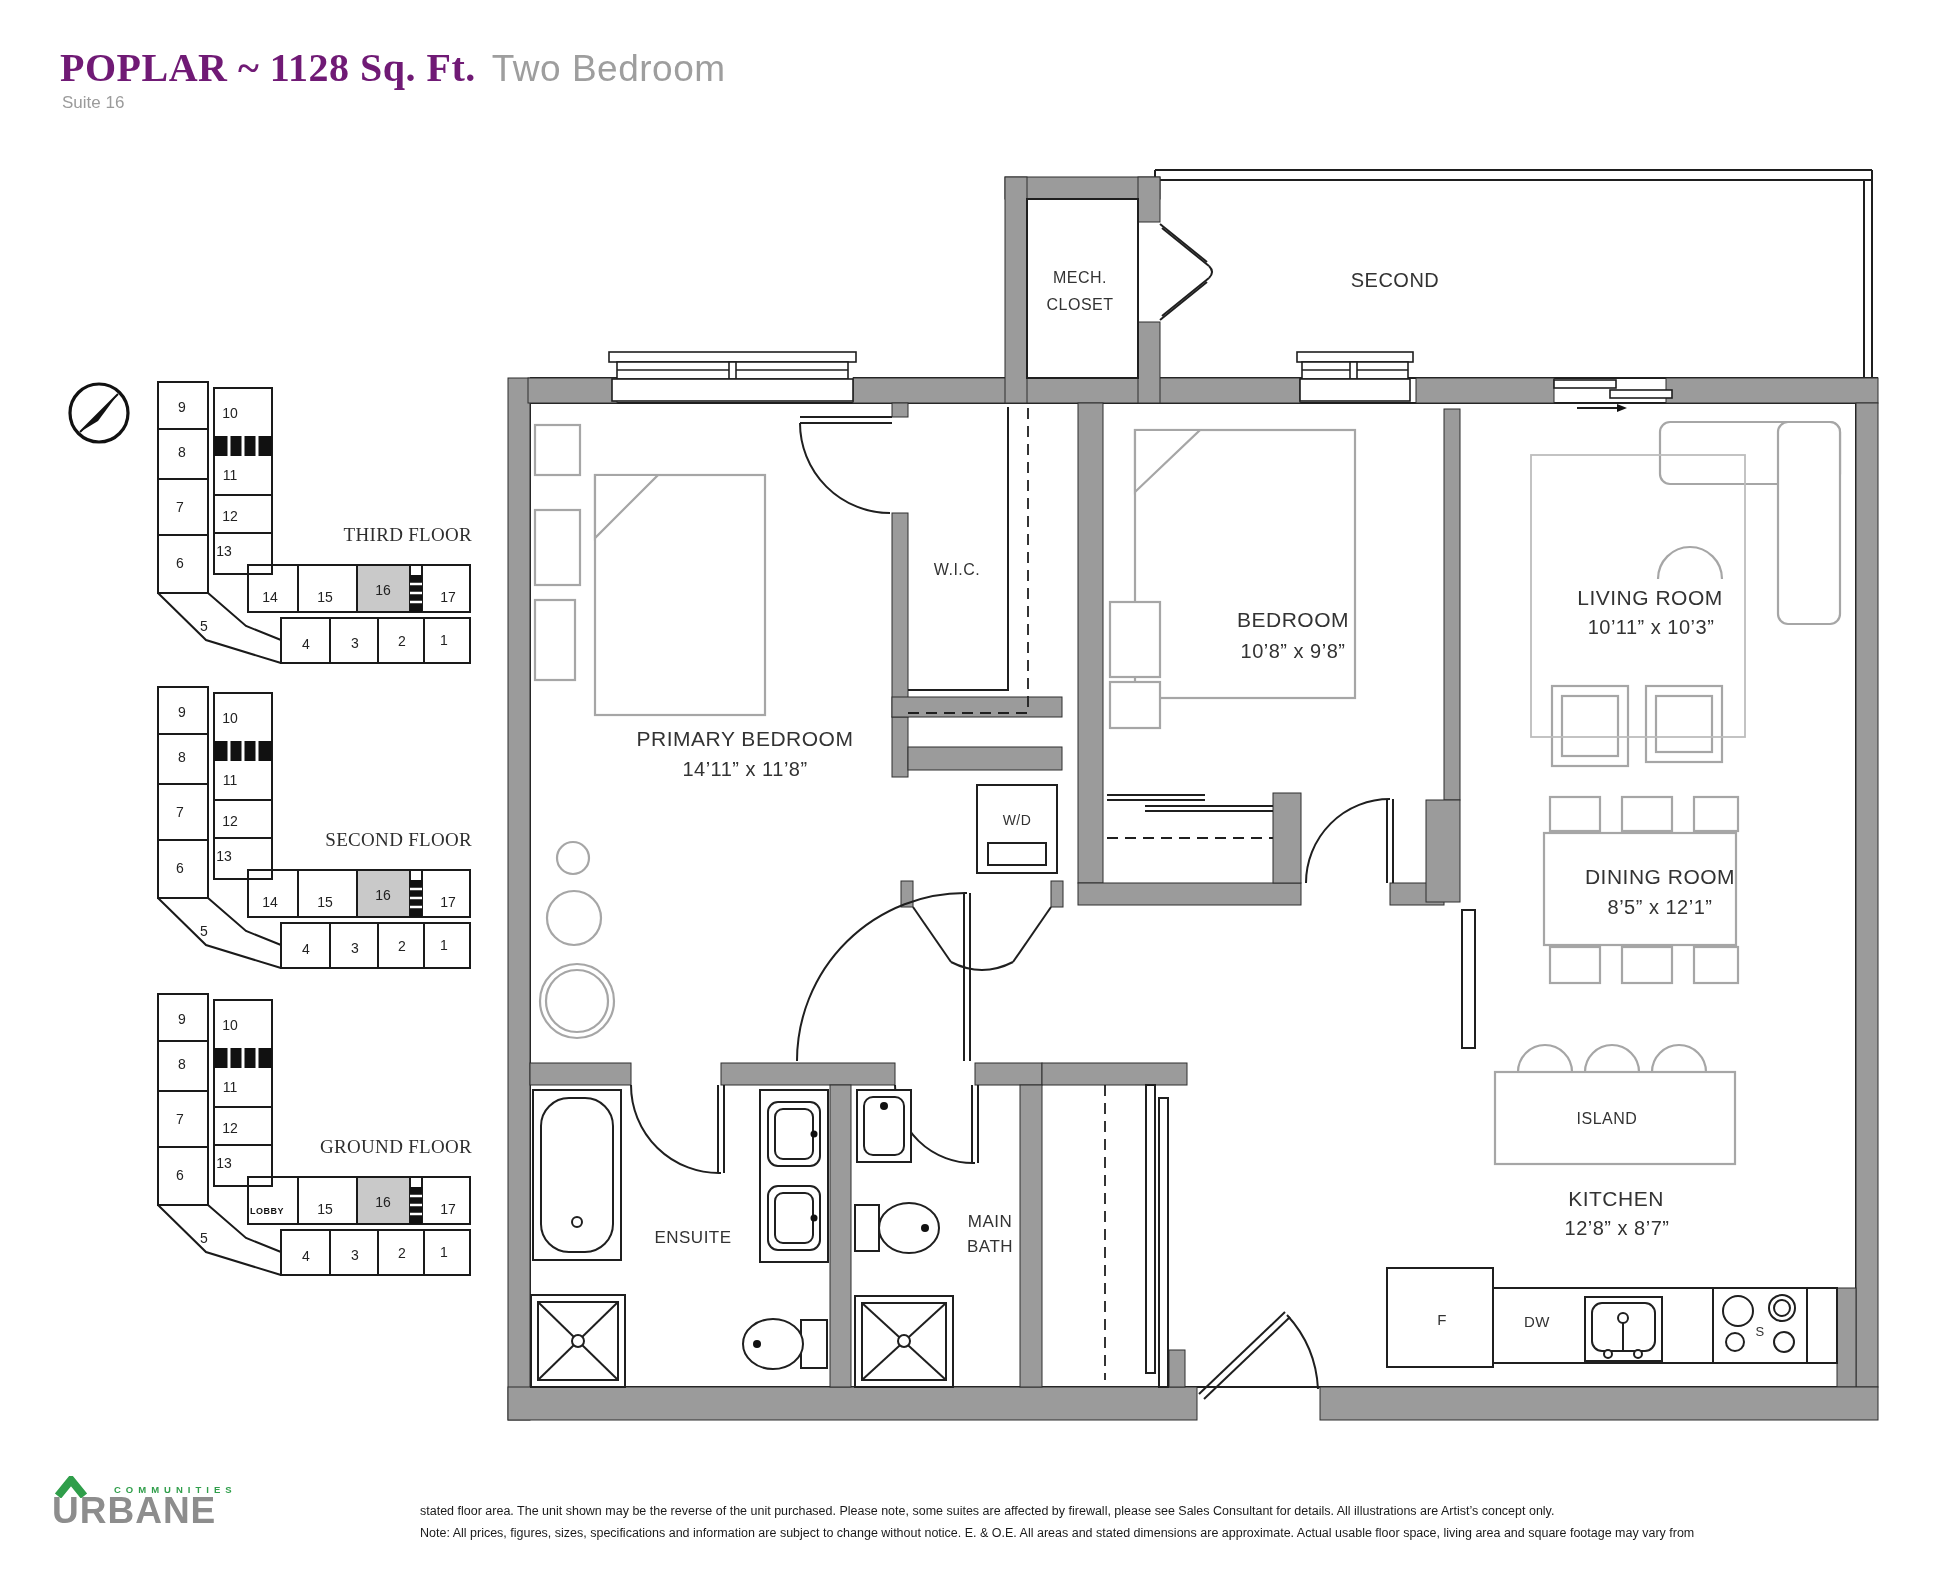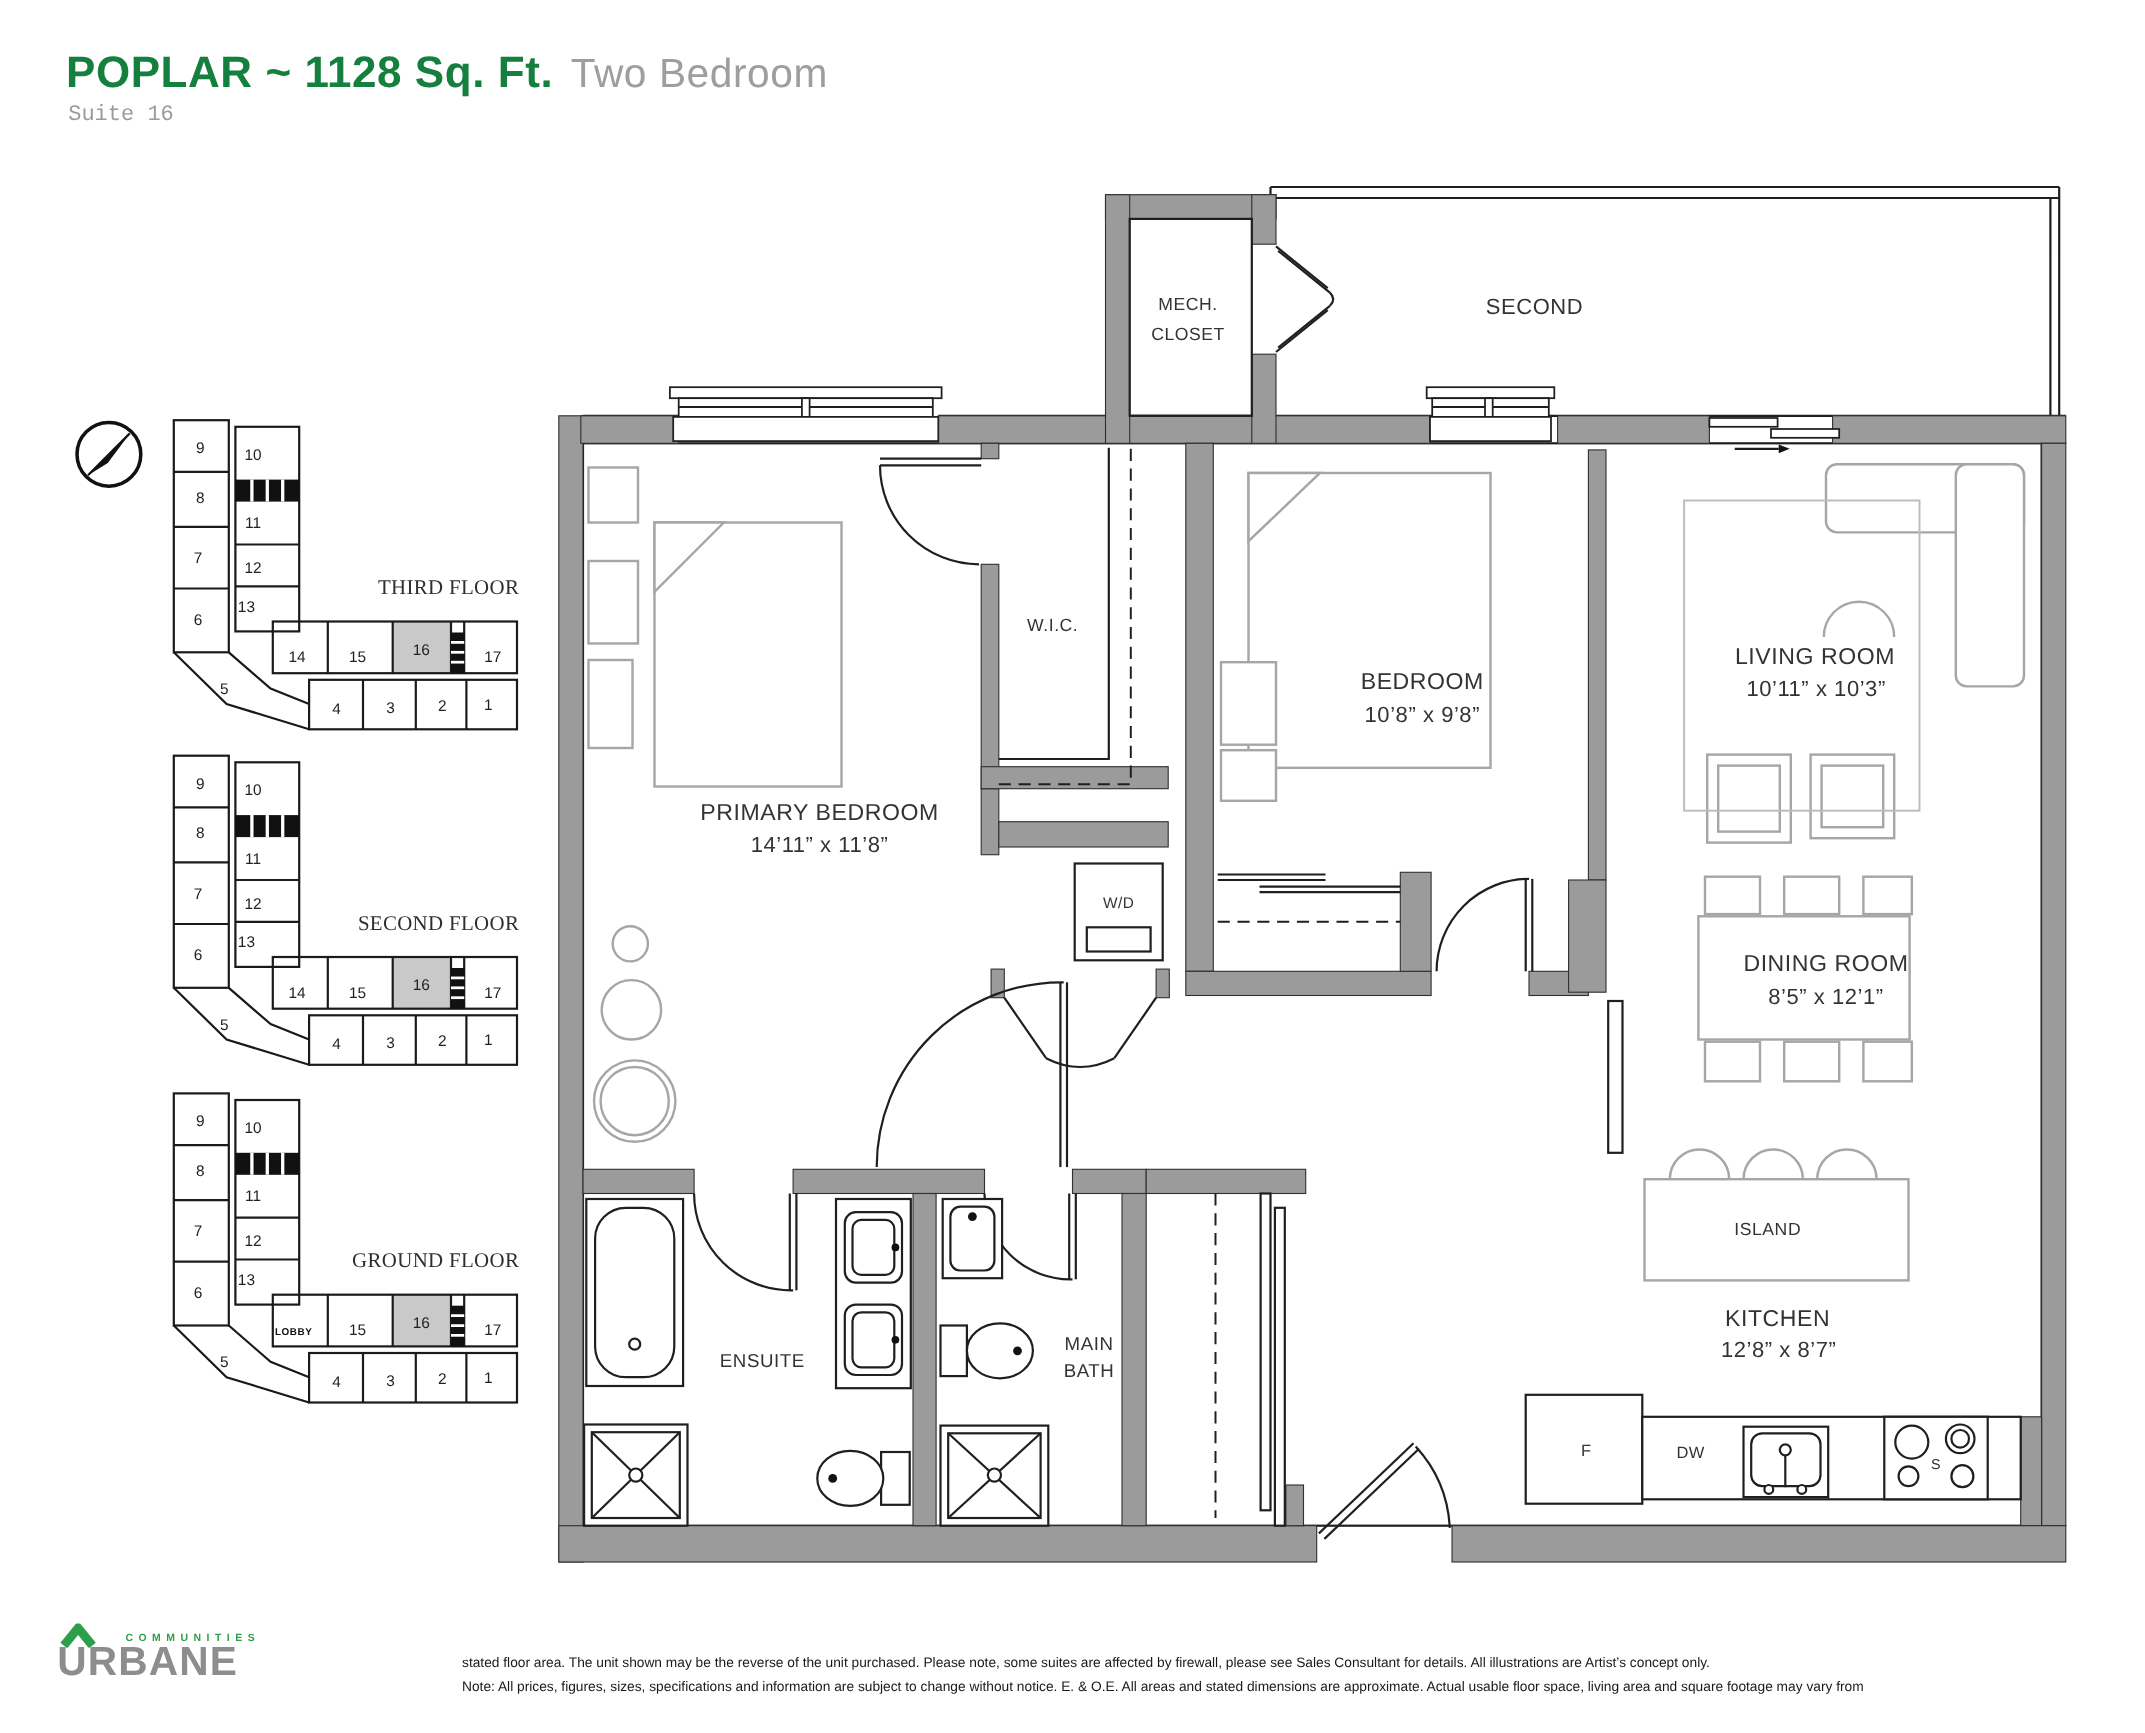--- a/index.html
+++ b/index.html
@@ -1,22 +1,22 @@
 <!DOCTYPE html>
 <html style="--wall: #9b9b9b; --furn: #a6a6a6; --logogreen: #2f9e4a; --logogray: #8d8d8d;"><head>
 <meta charset="utf-8">
 <style>
   html,body{margin:0;padding:0;background:#fff;}
   .page{position:relative;width:1950px;height:1575px;background:#fff;overflow:hidden;
         font-family:"Liberation Sans",sans-serif;color:#222;}
   
   .hdr{position:absolute;left:60px;top:44px;display:flex;align-items:baseline;gap:16px;}
-  .hdr .t1{font-size:40px;font-weight:700;color:#15803d;letter-spacing:.5px;}
+  .hdr .t1{font-size:40px;font-weight:700;color:#701a75;letter-spacing:.5px;font-family:Liberation Serif, serif;}
   .hdr .t2{font-size:37px;font-weight:400;color:#9e9e9e;letter-spacing:.5px;}
-  .suite{position:absolute;left:62px;top:93px;font-size:20px;color:#9b9b9b;font-family:Liberation Mono, monospace;}
+  .suite{position:absolute;left:62px;top:93px;font-size:17px;color:#9b9b9b;}
   
   .keyplan{position:absolute;width:330px;height:292px;}
   .kp-units{position:absolute;inset:0;}
   .kp-num{position:absolute;transform:translate(-50%,-50%);font-size:14px;color:#222;}
   .kp-lobby{position:absolute;transform:translate(-50%,-50%);font-size:9px;font-weight:700;
             letter-spacing:.5px;color:#111;}
   .kp-label{position:absolute;left:158px;top:146px;width:166px;text-align:right;
             font-size:19px;color:#2e2e2e;letter-spacing:.3px;white-space:nowrap;font-family:Liberation Serif, serif;}
   
   .w{fill:var(--wall);stroke:#2f2f2f;stroke-width:1;}

